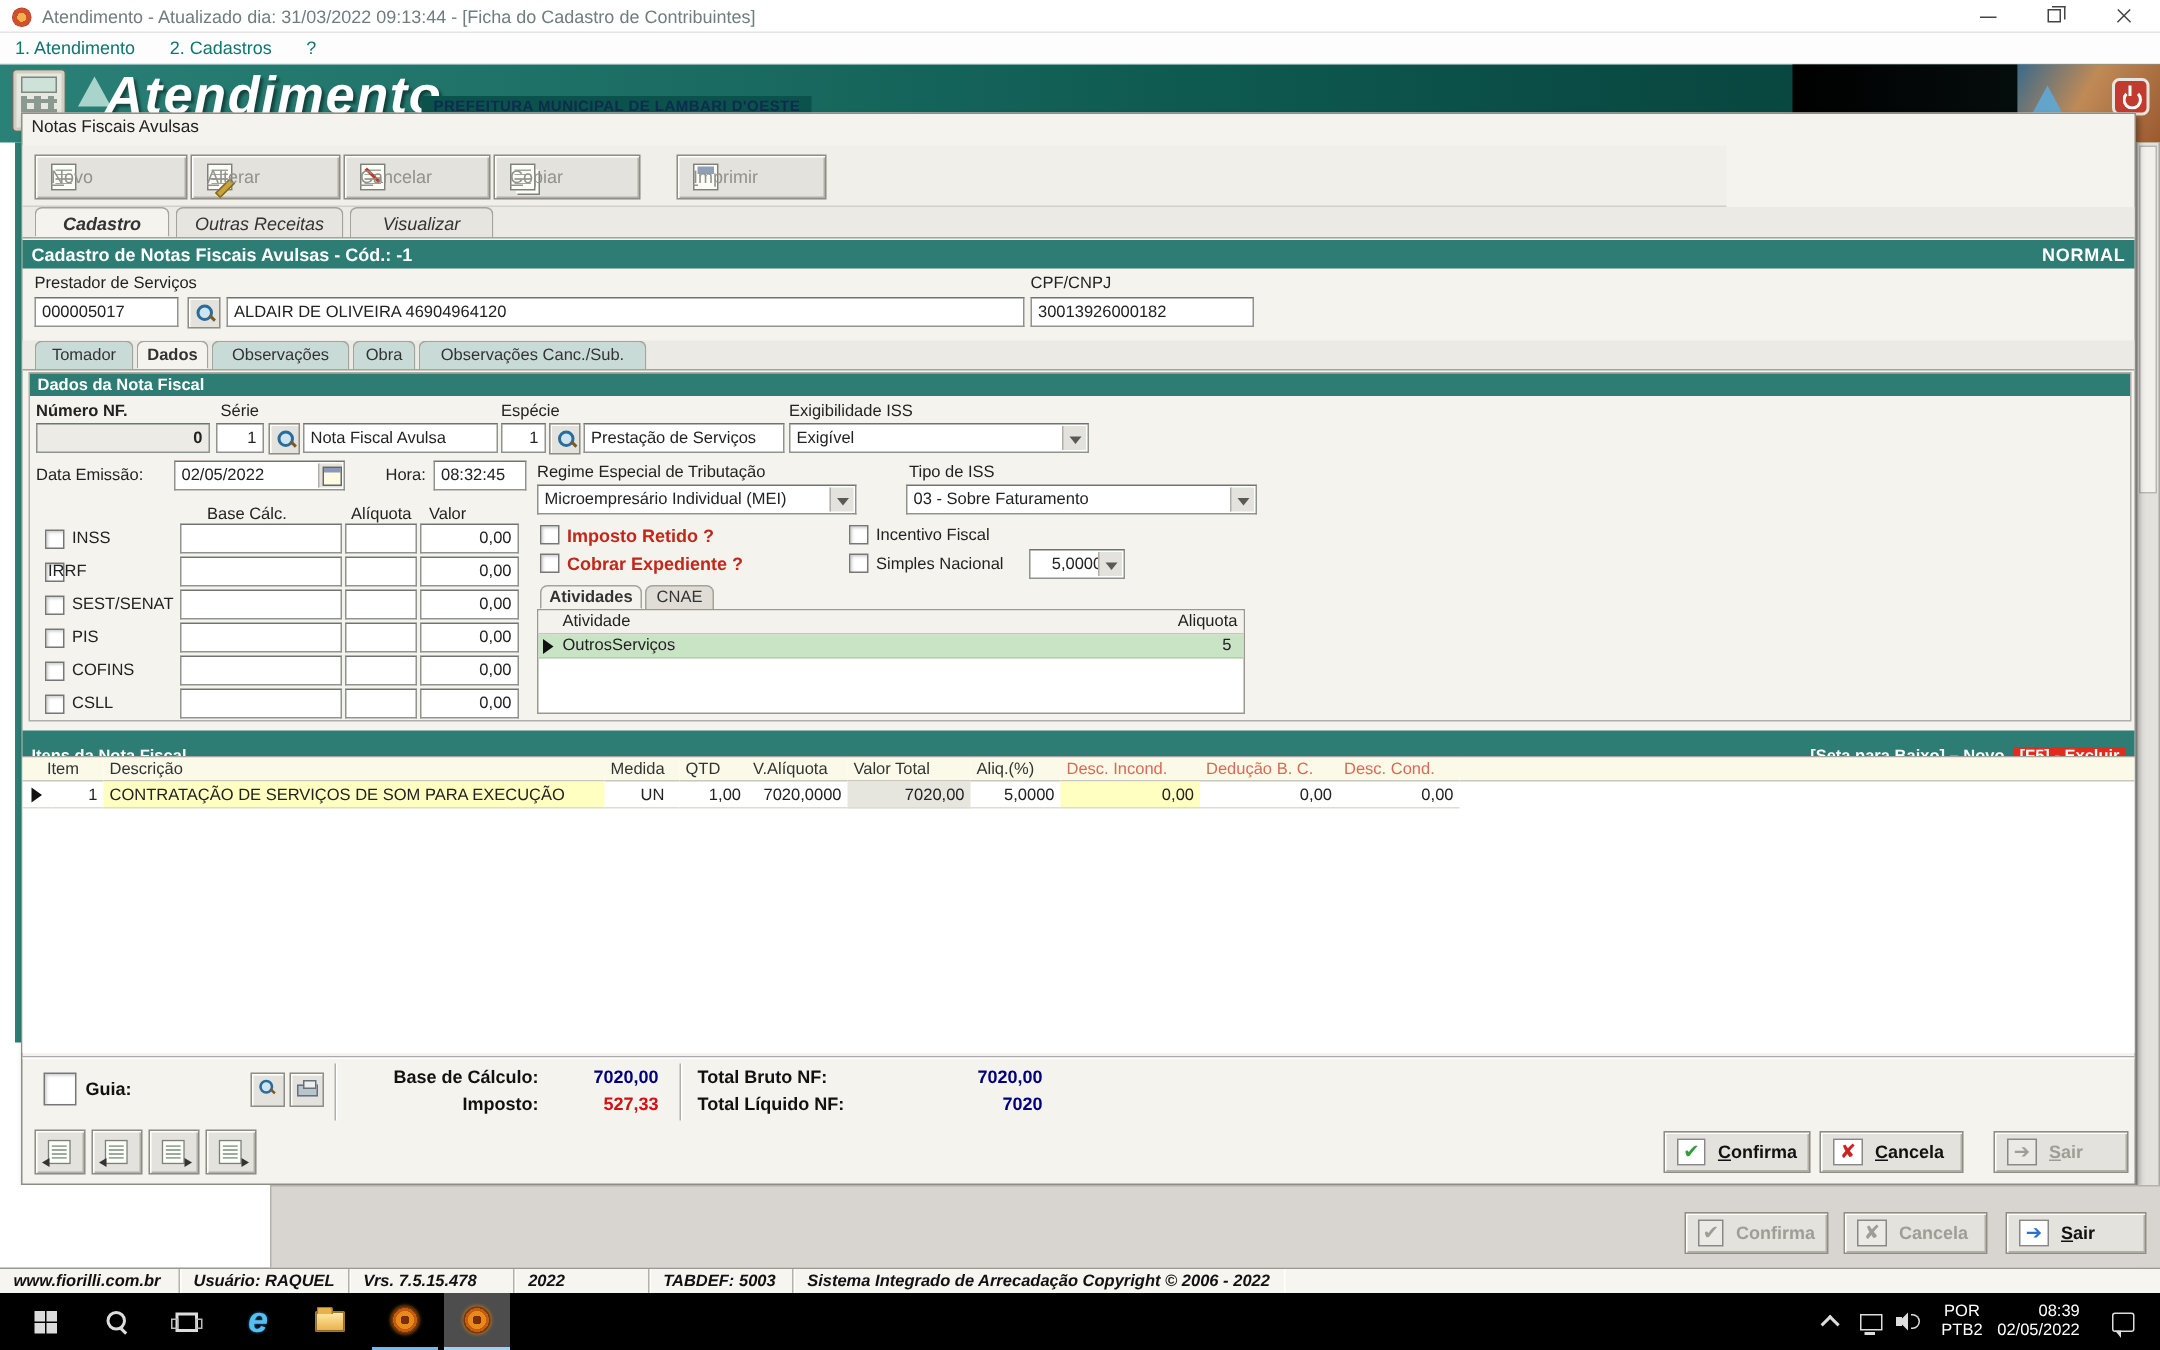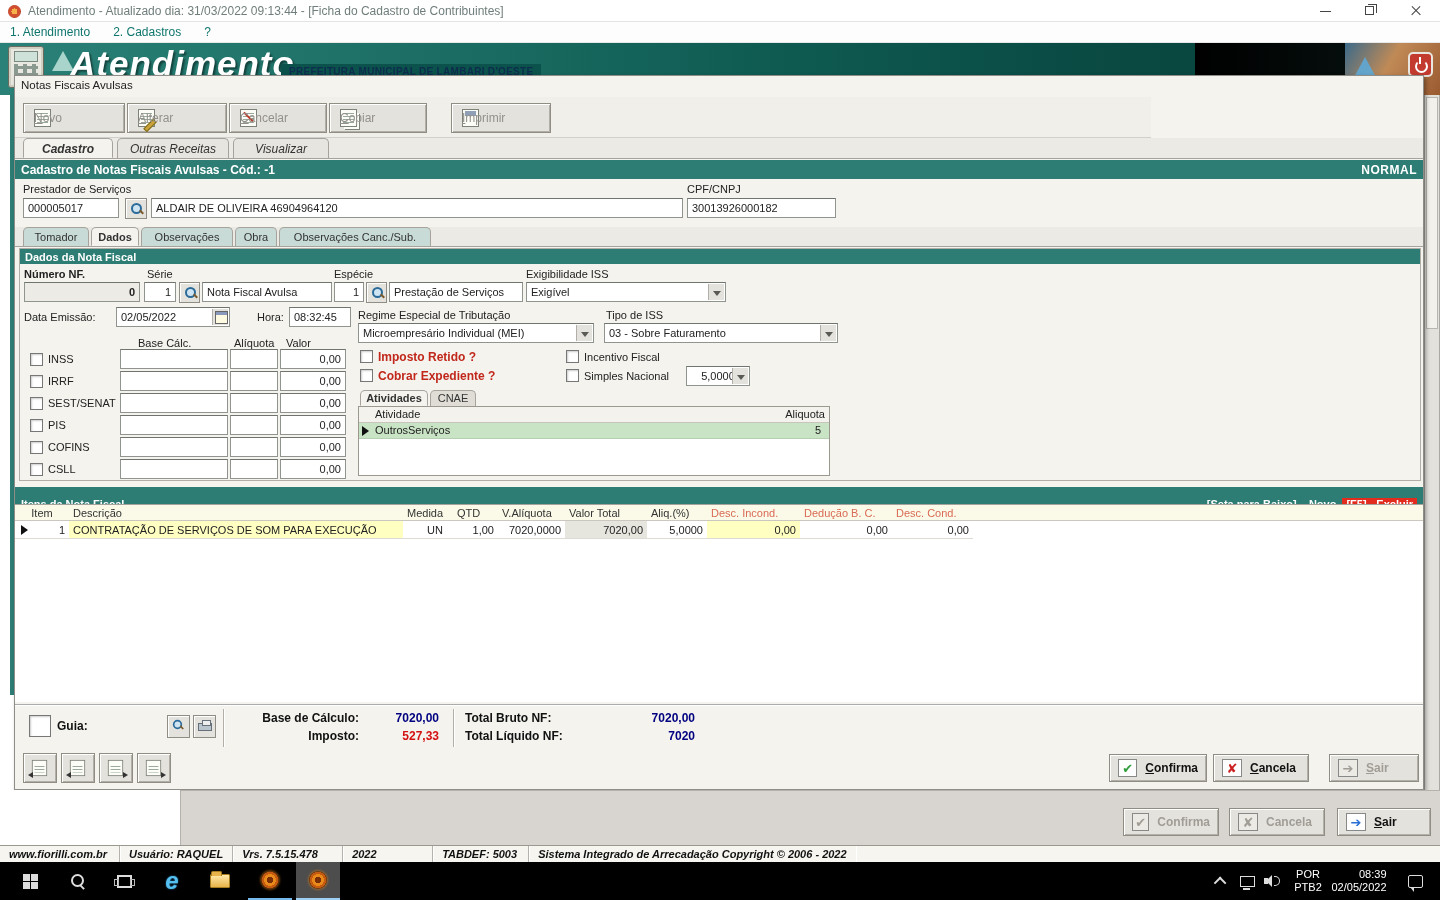--- a/index.html
+++ b/index.html
@@ -306,41 +306,41 @@
 
       <span class="lbl" style="left:4px;top:62px;">Data Emissão:</span>
       <span class="in" style="left:96px;top:58px;width:114px;">
         <span>02/05/2022</span>
         <span class="cal-btn"></span>
       </span>
       <span class="lbl" style="left:237px;top:62px;">Hora:</span>
       <span class="in" style="left:269px;top:58px;width:62px;">08:32:45</span>
       <span class="lbl" style="left:338px;top:60px;">Regime Especial de Tributação</span>
       <span class="lbl" style="left:586px;top:60px;">Tipo de ISS</span>
-      <span class="in" style="left:338px;top:74px;width:236px;">
+      <span class="in" style="left:338px;top:74px;width:213px;">
         <span>Microempresário Individual (MEI)</span>
         <span class="dd-arrow"></span>
       </span>
       <span class="in" style="left:584px;top:74px;width:234px;">
         <span>03 - Sobre Faturamento</span>
         <span class="dd-arrow"></span>
       </span>
 
       <span class="lbl" style="left:118px;top:88px;">Base Cálc.</span>
       <span class="lbl" style="left:214px;top:88px;">Alíquota</span>
       <span class="lbl" style="left:266px;top:88px;">Valor</span>
 
       <span class="chk" style="left:10px;top:104px;"></span>
       <span class="lbl" style="left:28px;top:104px;">INSS</span>
       <span class="in" style="left:100px;top:100px;width:108px;"></span>
       <span class="in" style="left:210px;top:100px;width:48px;"></span>
       <span class="in num" style="left:260px;top:100px;width:66px;">0,00</span>
 
       <span class="chk" style="left:10px;top:126px;"></span>
-      <span class="lbl" style="left:28px;top:126px;">IRRF</span>
+      <span class="lbl" style="left:12px;top:126px;">IRRF</span>
       <span class="in" style="left:100px;top:122px;width:108px;"></span>
       <span class="in" style="left:210px;top:122px;width:48px;"></span>
       <span class="in num" style="left:260px;top:122px;width:66px;">0,00</span>
 
       <span class="chk" style="left:10px;top:148px;"></span>
       <span class="lbl" style="left:28px;top:148px;">SEST/SENAT</span>
       <span class="in" style="left:100px;top:144px;width:108px;"></span>
       <span class="in" style="left:210px;top:144px;width:48px;"></span>
       <span class="in num" style="left:260px;top:144px;width:66px;">0,00</span>
 

